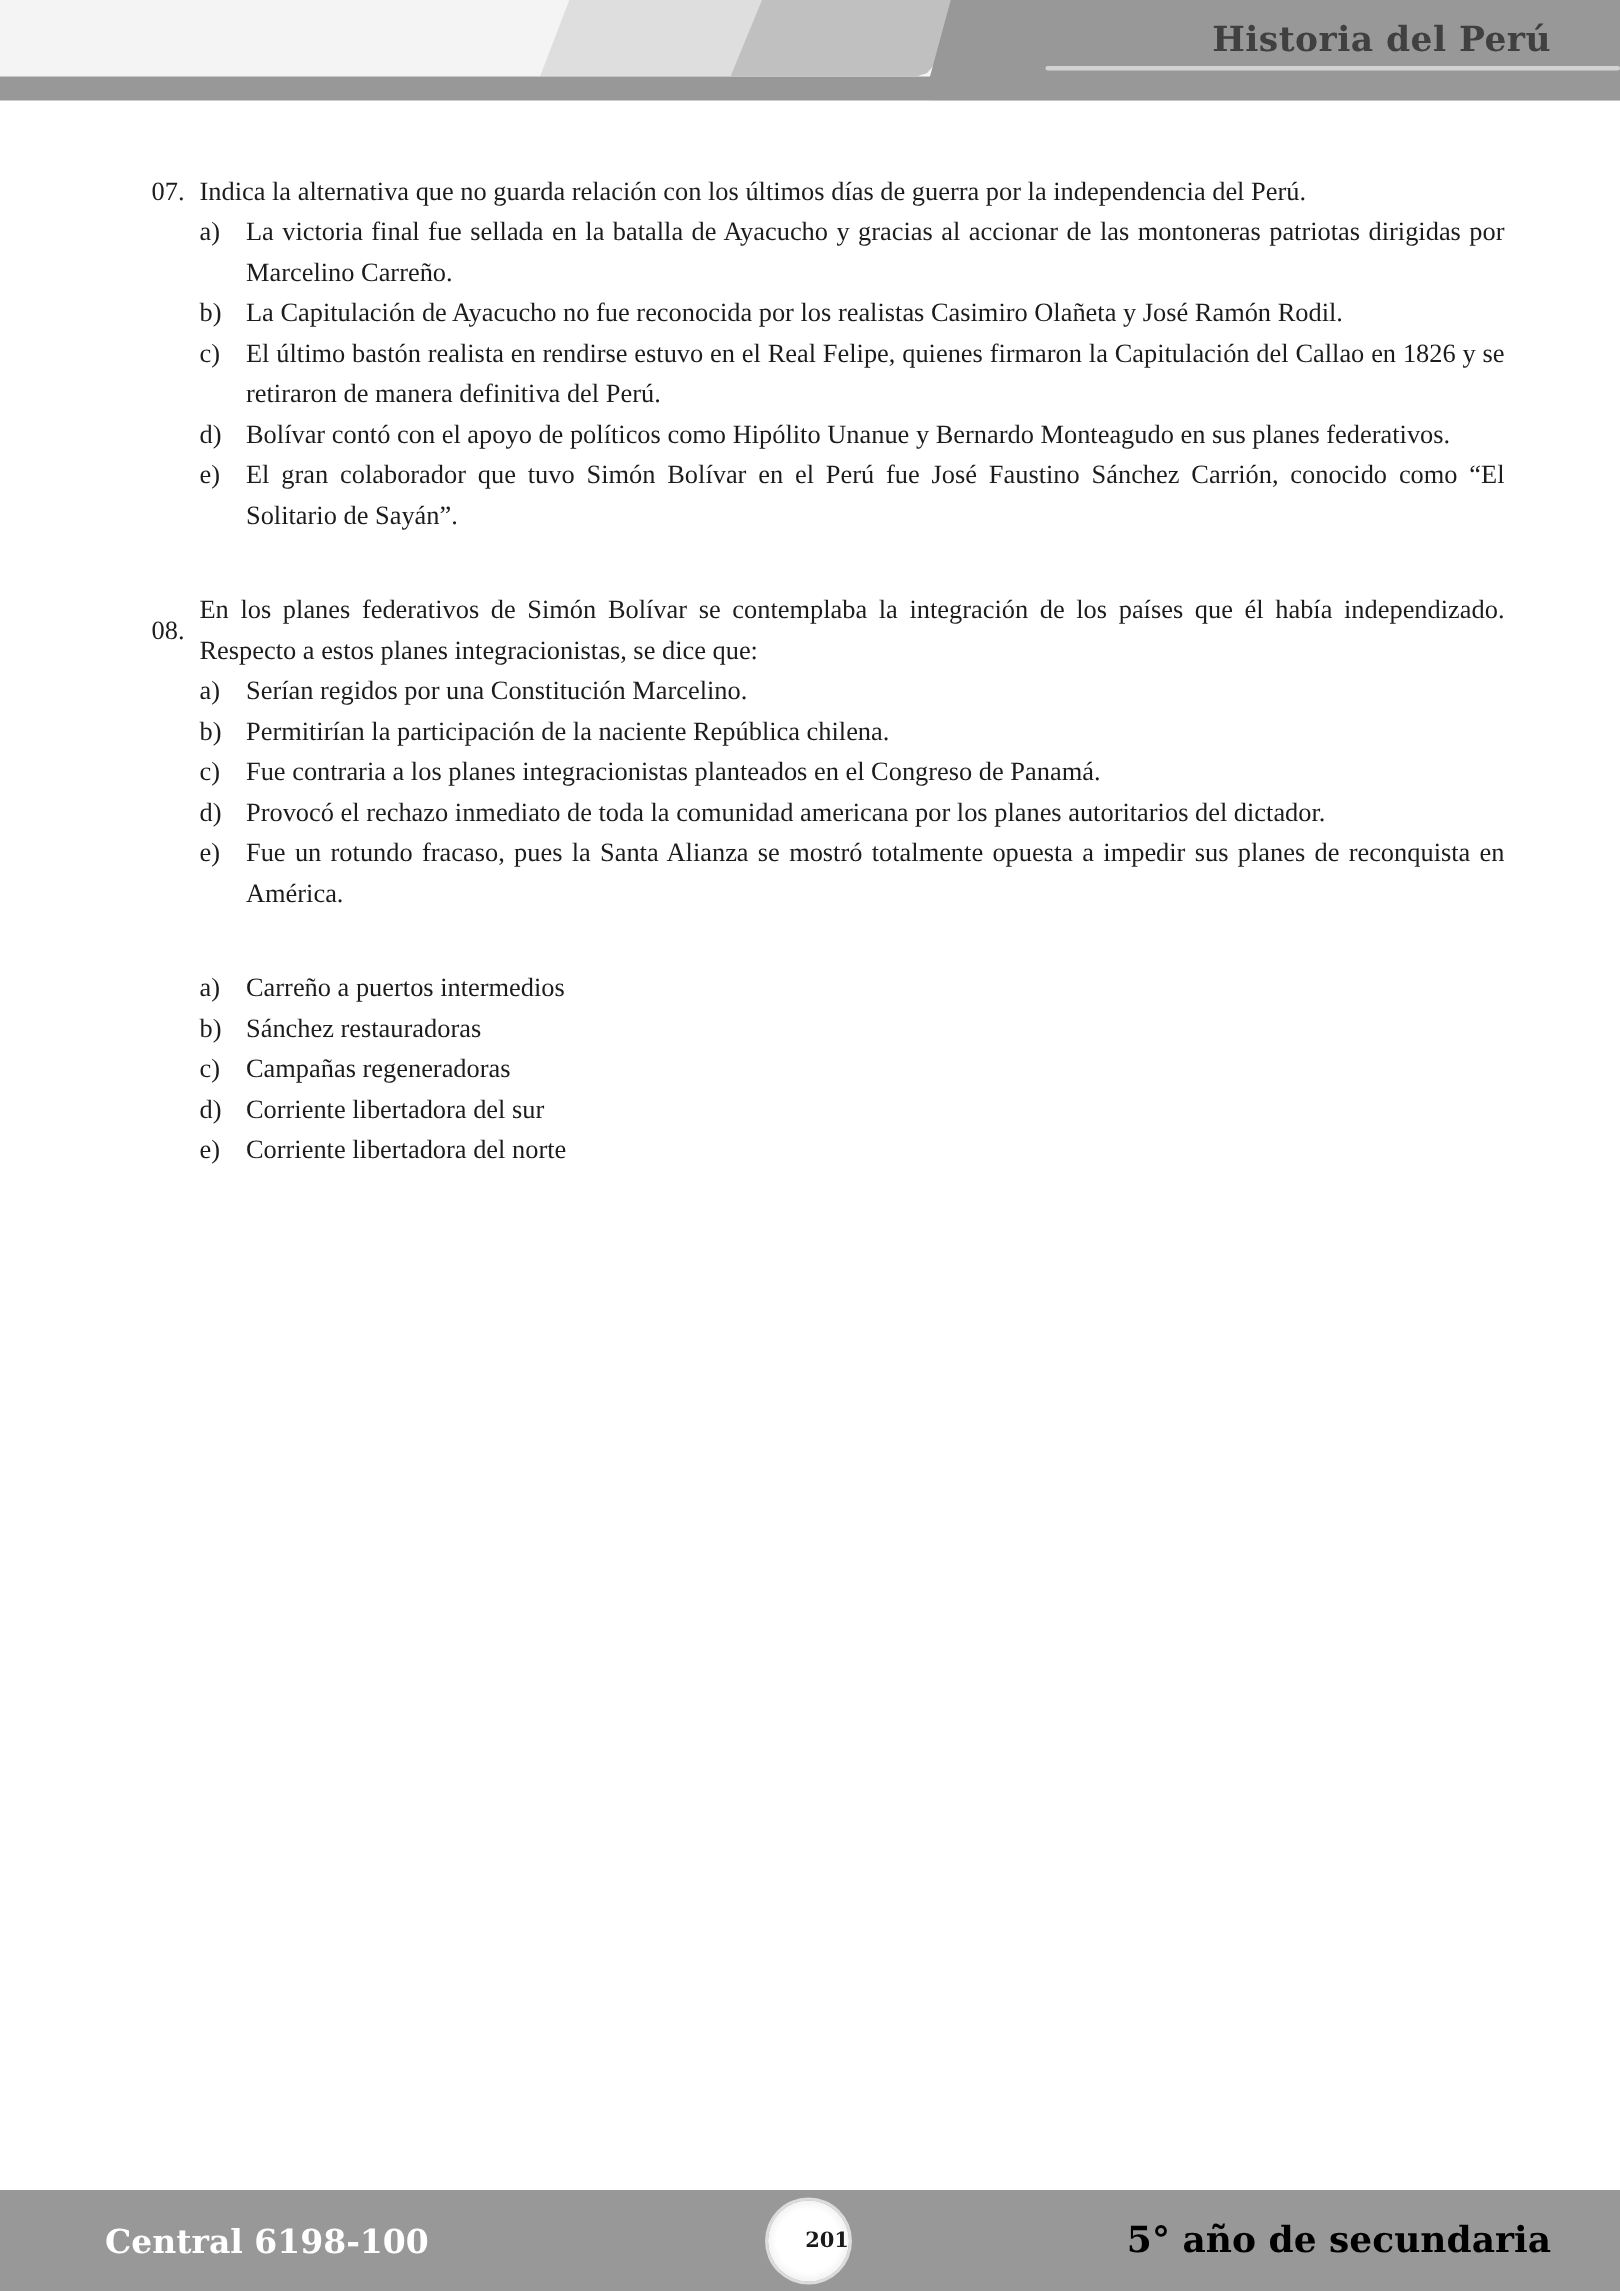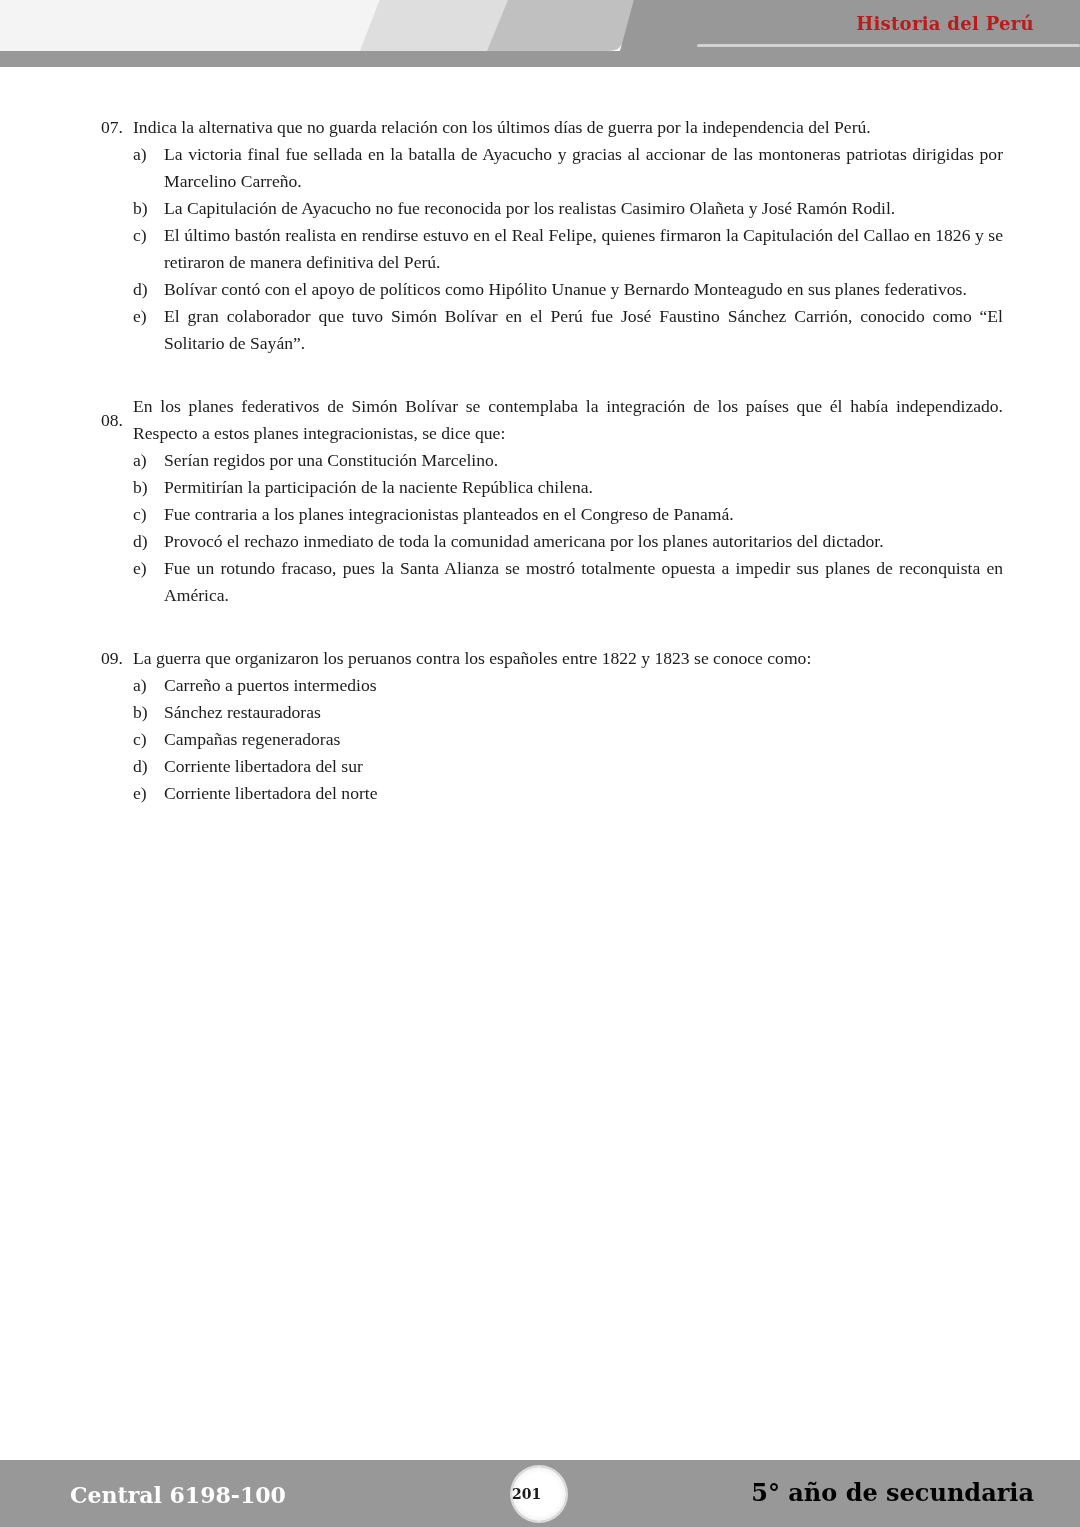--- a/index.html
+++ b/index.html
@@ -62,22 +62,22 @@
       height: 67px;
       background: #989898;
       clip-path: polygon(3% 0, 100% 0, 100% 100%, 0 100%, 0 76%);
     }
     .header .title {
       position: absolute;
       right: 46px;
       top: 13px;
       font-family: "DejaVu Serif", serif;
       font-weight: bold;
-      font-size: 18px;
-      color: #b91c1c;
+      font-size: 23px;
+      color: #404040;
       letter-spacing: 0.3px;
     }
     .header .title-rule {
       position: absolute;
       left: 697px;
       top: 44px;
       width: 383px;
       height: 3px;
       background: #d2d2d2;
       border-radius: 2px;
@@ -158,21 +158,21 @@
       position: absolute;
       left: 512px;
       top: 7px;
       width: 54px;
       height: 54px;
       border-radius: 50%;
       background: radial-gradient(circle, #ffffff 55%, #f0f0f0 75%, #e2e2e2 100%);
       box-shadow: 0 0 0 2px #dcdcdc;
       display: flex;
       align-items: center;
-      justify-content: flex-start;
+      justify-content: flex-end;
     }
     .footer .page-number {
       font-family: "DejaVu Serif", serif;
       font-weight: bold;
       font-size: 14px;
       color: #1a1a1a;
     }
   </style>
 </head>
 <body>
@@ -241,24 +241,20 @@
         <span class="opt-text">Provocó el rechazo inmediato de toda la comunidad americana por los planes autoritarios del dictador.</span>
       </li>
       <li class="option">
         <span class="opt-letter">e)</span>
         <span class="opt-text">Fue un rotundo fracaso, pues la Santa Alianza se mostró totalmente opuesta a impedir sus planes de reconquista en América.</span>
       </li>
     </ul>
   </div>
 
   <div class="question">
-    <div class="q-head">
-      <span class="q-num">09.</span>
-      <span class="q-text">La guerra que organizaron los peruanos contra los españoles entre 1822 y 1823 se conoce como:</span>
-    </div>
     <ul class="options">
       <li class="option">
         <span class="opt-letter">a)</span>
         <span class="opt-text">Carreño a puertos intermedios</span>
       </li>
       <li class="option">
         <span class="opt-letter">b)</span>
         <span class="opt-text">Sánchez restauradoras</span>
       </li>
       <li class="option">

